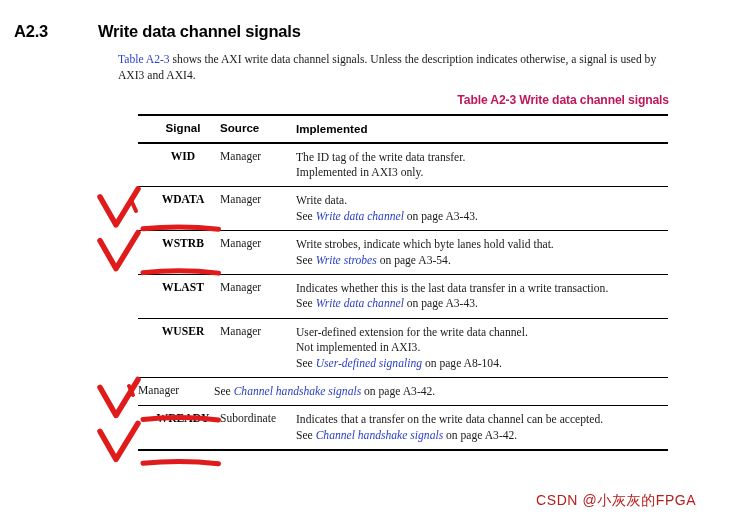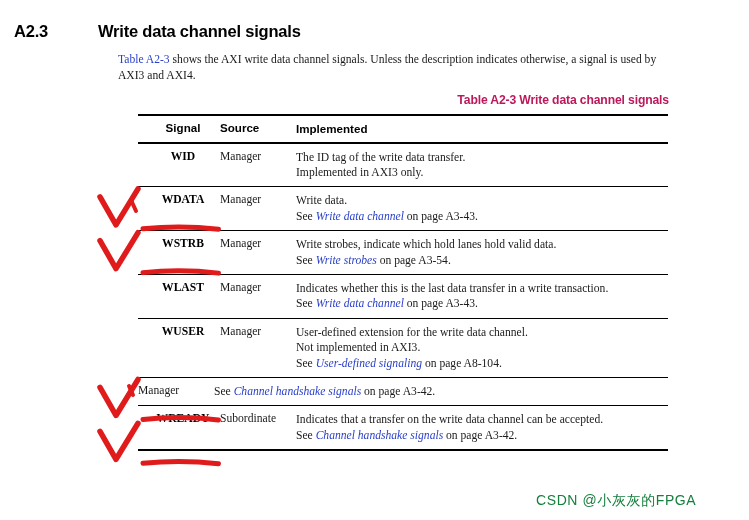--- a/index.html
+++ b/index.html
@@ -142,21 +142,21 @@
     pointer-events: none;
   }
 
   
   .watermark {
     position: absolute;
     left: 536px;
     top: 492px;
     font-family: "Liberation Sans", sans-serif;
     font-size: 14px;
-    color: #15803d;
+    color: #b91c1c;
     white-space: nowrap;
     letter-spacing: 0.6px;
   }
 </style>
 </head>
 <body>
 
 <div class="page">
 
   <div class="section-head">
@@ -194,21 +194,21 @@
           <div class="c-desc">
             <span class="desc-line"><span>Write data.</span></span>
             <span class="desc-line"><span>See </span><span class="lnk-i">Write data channel</span><span> on page A3-43.</span></span>
           </div>
         </div>
         <div class="rule"></div>
         <div class="row">
           <div class="c-signal">WSTRB</div>
           <div class="c-source">Manager</div>
           <div class="c-desc">
-            <span class="desc-line"><span>Write strobes, indicate which hold lanes hold valid data.</span></span>
+            <span class="desc-line"><span>Write strobes, indicate which byte lanes hold valid that.</span></span>
             <span class="desc-line"><span>See </span><span class="lnk-i">Write strobes</span><span> on page A3-54.</span></span>
           </div>
         </div>
         <div class="rule"></div>
         <div class="row">
           <div class="c-signal">WLAST</div>
           <div class="c-source">Manager</div>
           <div class="c-desc">
             <span class="desc-line"><span>Indicates whether this is the last data transfer in a write transaction.</span></span>
             <span class="desc-line"><span>See </span><span class="lnk-i">Write data channel</span><span> on page A3-43.</span></span>

